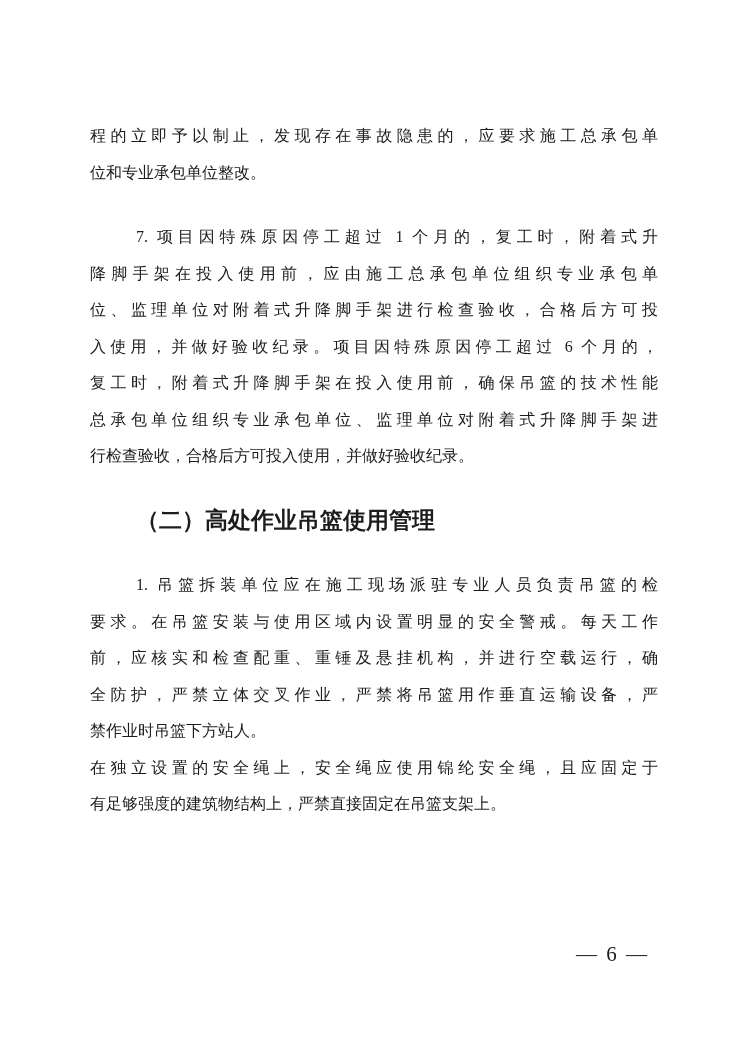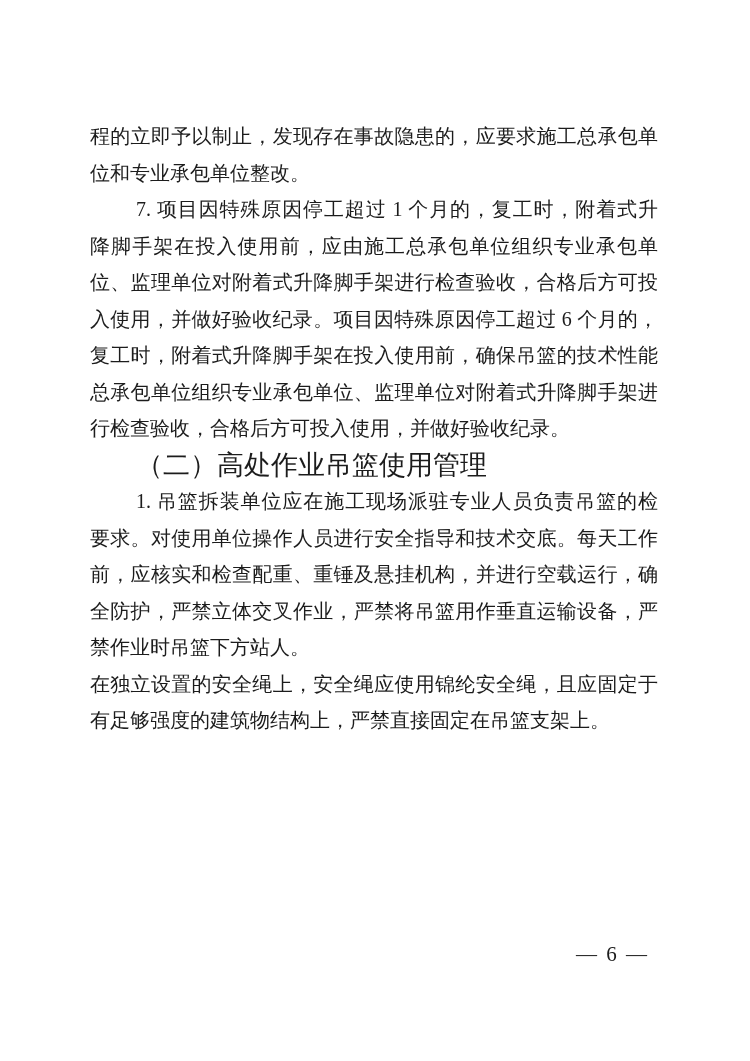--- a/index.html
+++ b/index.html
@@ -16,37 +16,38 @@
     font-family: "Liberation Serif", "DejaVu Serif", serif;
     color: #1c1c1c;
   }
   .content {
     position: absolute;
     left: 90px;
     top: 118px;
     width: 568px;
   }
   .line {
-    font-size: 20px;
+    font-size: 16px;
     line-height: 36.5px;
     height: 36.5px;
     text-align: left;
     white-space: normal;
     overflow: hidden;
   }
   .fill {
     text-align: justify;
     text-align-last: justify;
   }
   .indent {
     text-indent: 46px;
+    margin-top: 28px;
   }
   .heading {
-    font-weight: 400;
-    font-size: 27px;
+    font-weight: 700;
+    font-size: 23px;
   }
   .page-num {
     position: absolute;
     left: 576px;
     top: 942px;
     font-size: 21px;
     letter-spacing: 2px;
     color: #1c1c1c;
     white-space: nowrap;
   }
@@ -60,21 +61,21 @@
     <div class="line">位和专业承包单位整改。</div>
     <div class="line fill indent">7. 项目因特殊原因停工超过 1 个月的，复工时，附着式升</div>
     <div class="line fill">降脚手架在投入使用前，应由施工总承包单位组织专业承包单</div>
     <div class="line fill">位、监理单位对附着式升降脚手架进行检查验收，合格后方可投</div>
     <div class="line fill">入使用，并做好验收纪录。项目因特殊原因停工超过 6 个月的，</div>
     <div class="line fill">复工时，附着式升降脚手架在投入使用前，确保吊篮的技术性能</div>
     <div class="line fill">总承包单位组织专业承包单位、监理单位对附着式升降脚手架进</div>
     <div class="line">行检查验收，合格后方可投入使用，并做好验收纪录。</div>
     <div class="line heading indent">（二）高处作业吊篮使用管理</div>
     <div class="line fill indent">1. 吊篮拆装单位应在施工现场派驻专业人员负责吊篮的检</div>
-    <div class="line fill">要求。对使用单位操作人员进行安全指导和技术交底。每天工作</div>
+    <div class="line fill">要求。在吊篮安装与使用区域内设置明显的安全警戒。每天工作</div>
     <div class="line fill">前，应核实和检查配重、重锤及悬挂机构，并进行空载运行，确</div>
     <div class="line fill">全防护，严禁立体交叉作业，严禁将吊篮用作垂直运输设备，严</div>
     <div class="line">禁作业时吊篮下方站人。</div>
     <div class="line fill">在独立设置的安全绳上，安全绳应使用锦纶安全绳，且应固定于</div>
     <div class="line">有足够强度的建筑物结构上，严禁直接固定在吊篮支架上。</div>
   </div>
   <div class="page-num">— 6 —</div>
 </div>
 
 </body></html>

